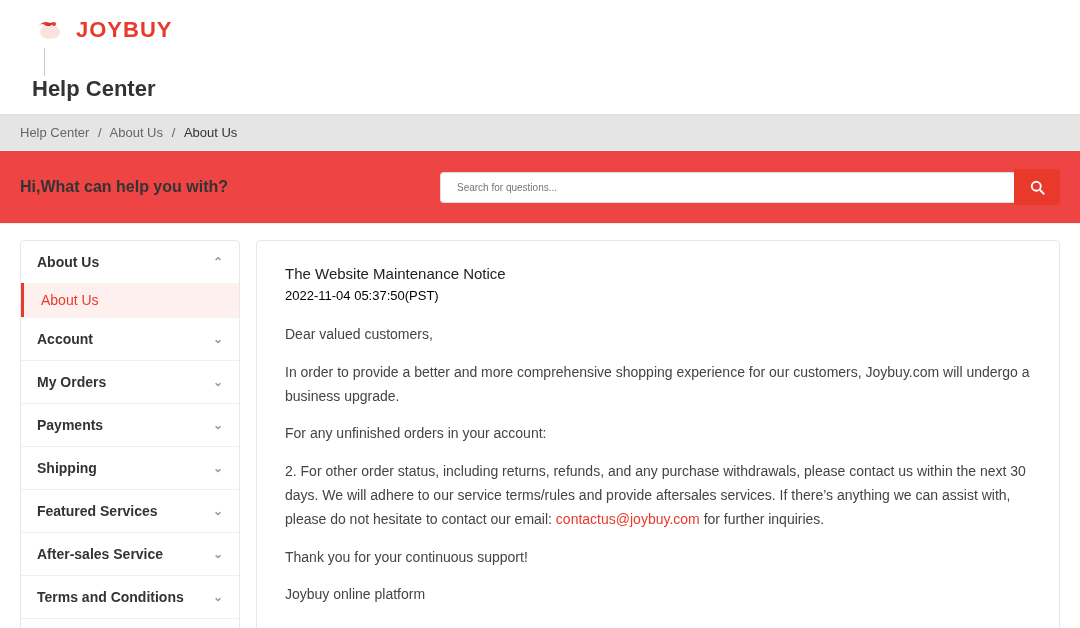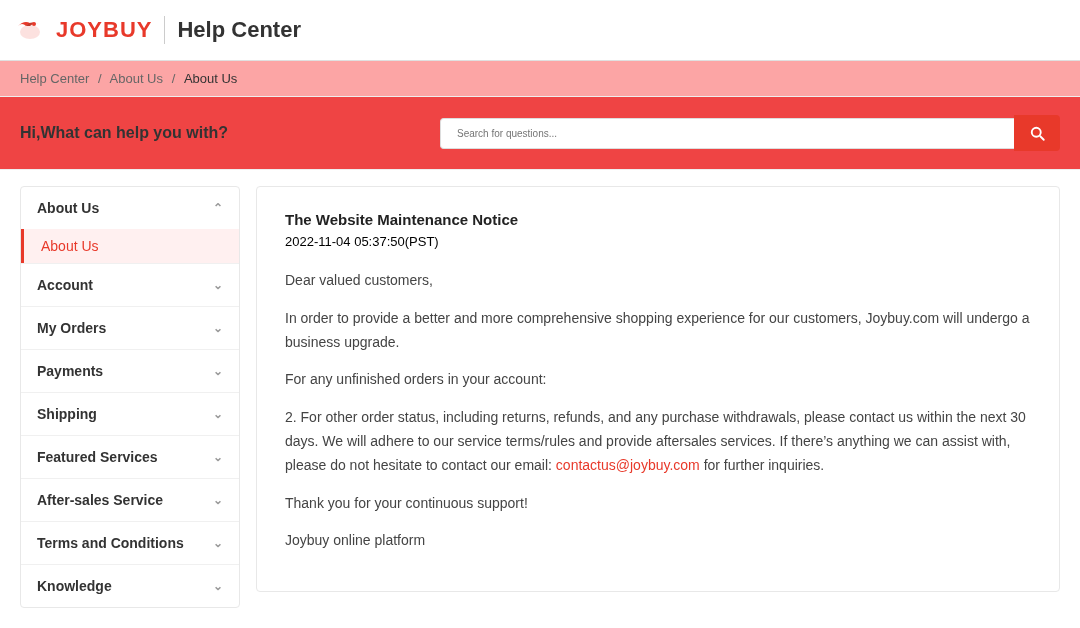--- a/index.html
+++ b/index.html
@@ -1,24 +1,24 @@
 <!DOCTYPE html>
 <html><head>
   <meta charset="utf-8">
   <style>
     * { box-sizing: border-box; margin: 0; padding: 0; }
     body { font-family: Arial, sans-serif; font-size: 14px; color: #333; background: #fff; }
 
     
     .header {
       display: flex;
-      align-items: center;
-      padding: 12px 12px;
+      padding: 12px 32px;
       border-bottom: 1px solid #e0e0e0;
       background: #fff;
+      flex-direction: column;
     }
     .logo-area {
       display: flex;
       align-items: center;
       gap: 8px;
     }
     .logo-icon {
       width: 36px;
       height: 36px;
     }
@@ -38,21 +38,21 @@
       font-size: 22px;
       font-weight: bold;
       color: #333;
     }
 
     
     .breadcrumb {
       padding: 10px 20px;
       font-size: 13px;
       color: #666;
-      background: #fca5a5;
+      background: #e5e5e5;
       border-bottom: 1px solid #eee;
     }
     .breadcrumb a { color: #666; text-decoration: none; }
     .breadcrumb .current { color: #333; font-weight: 500; }
     .breadcrumb .sep { margin: 0 5px; }
 
     
     .search-bar-area {
       display: flex;
       align-items: center;
@@ -151,21 +151,21 @@
     
     .content {
       flex: 1;
       border: 1px solid #e8e8e8;
       border-radius: 4px;
       background: #fff;
       padding: 24px 28px;
     }
     .article-title {
       font-size: 15px;
-      font-weight: bold;
+      font-weight: normal;
       color: #222;
       margin-bottom: 6px;
     }
     .article-date {
       font-size: 13px;
       color: #000000;
       margin-bottom: 20px;
     }
     .article-body {
       font-size: 14px;

